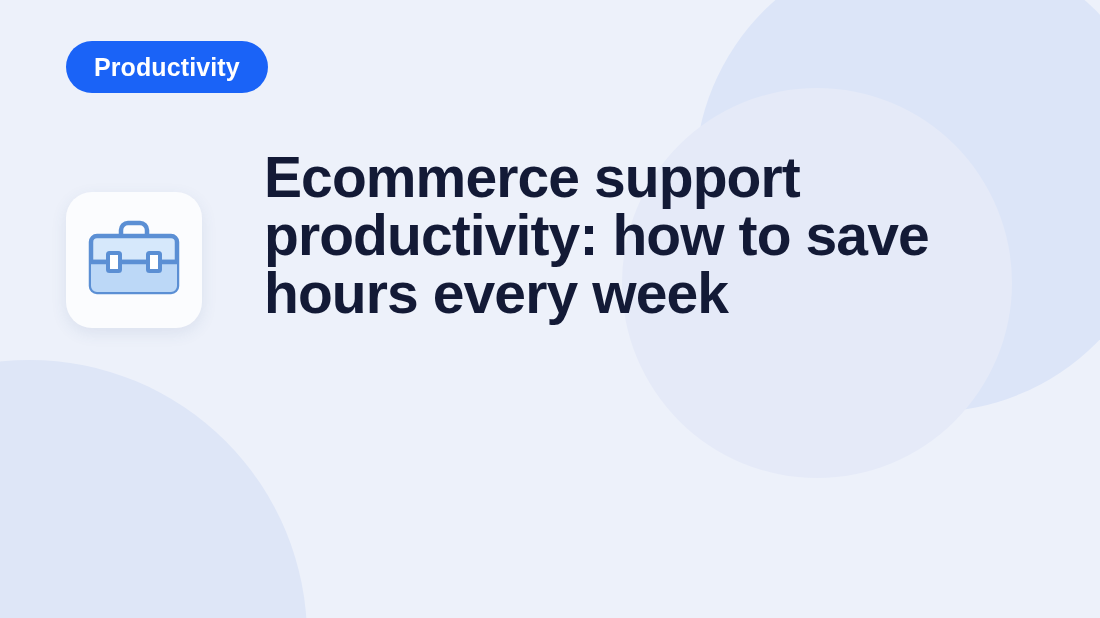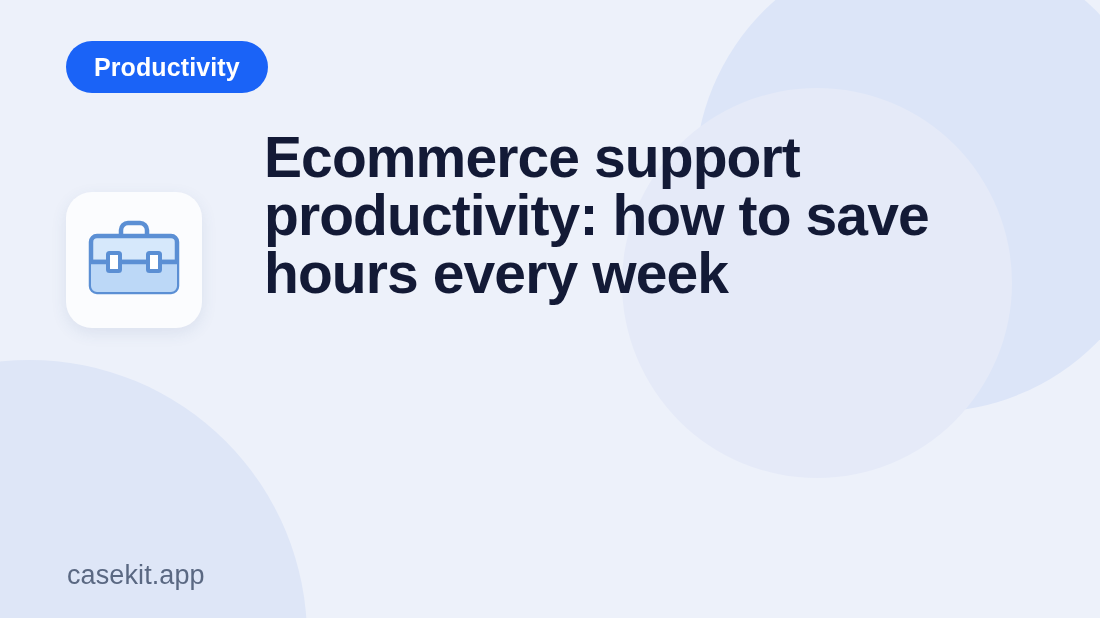--- a/index.html
+++ b/index.html
@@ -87,21 +87,21 @@
     justify-content: center;
   }
   .icon-tile svg {
     display: block;
   }
 
   
   .content {
     position: absolute;
     left: 264px;
-    top: 128px;
+    top: 148px;
     width: 790px;
   }
   .headline {
     margin: 0;
     color: #131a36;
     font-size: 57px;
     font-weight: bold;
     line-height: 58px;
     letter-spacing: -0.9px;
     white-space: pre-line;
@@ -152,15 +152,14 @@
         <rect x="20" y="35" width="12" height="18" rx="1.5" fill="#ffffff" stroke="#5b8fd4" stroke-width="4"></rect>
         <rect x="60" y="35" width="12" height="18" rx="1.5" fill="#ffffff" stroke="#5b8fd4" stroke-width="4"></rect>
       </svg>
     </span>
   </div>
 
   <div class="content">
     <h1 class="headline">Ecommerce support productivity: how to save hours every week</h1>
   </div>
 
-  <div class="footer-domain">casekit.app</div>
 
 </div>
 
 </body></html>

